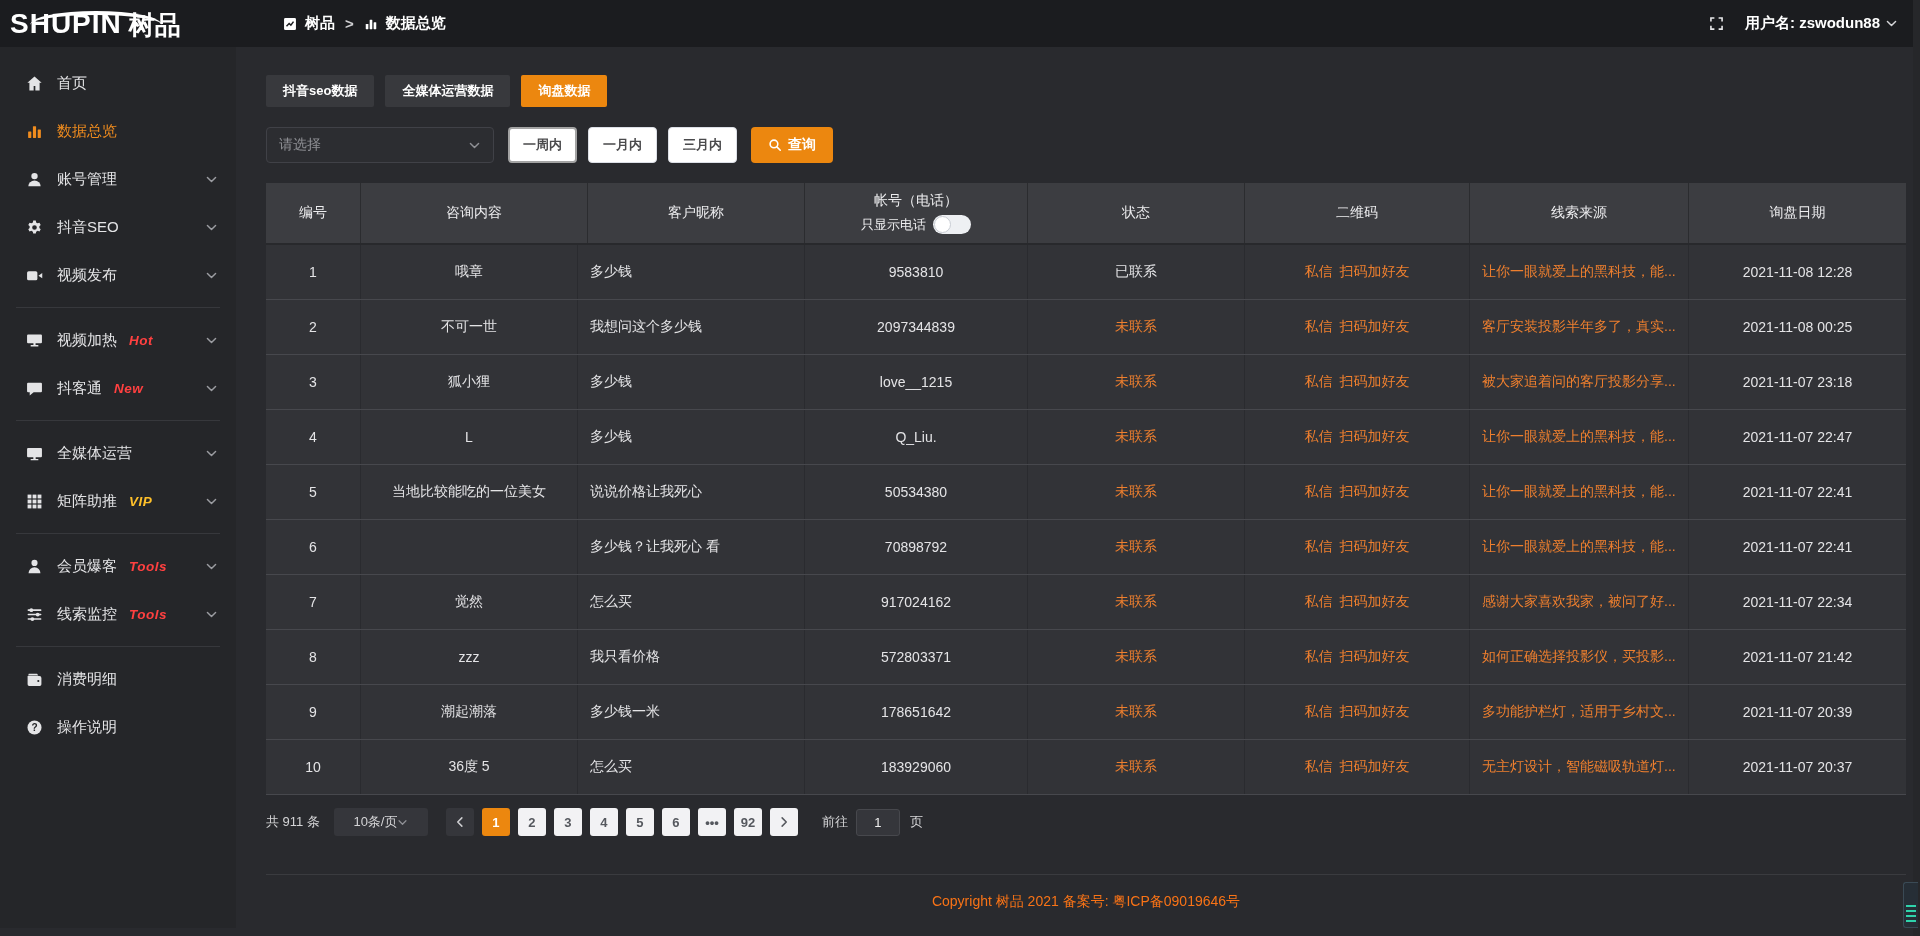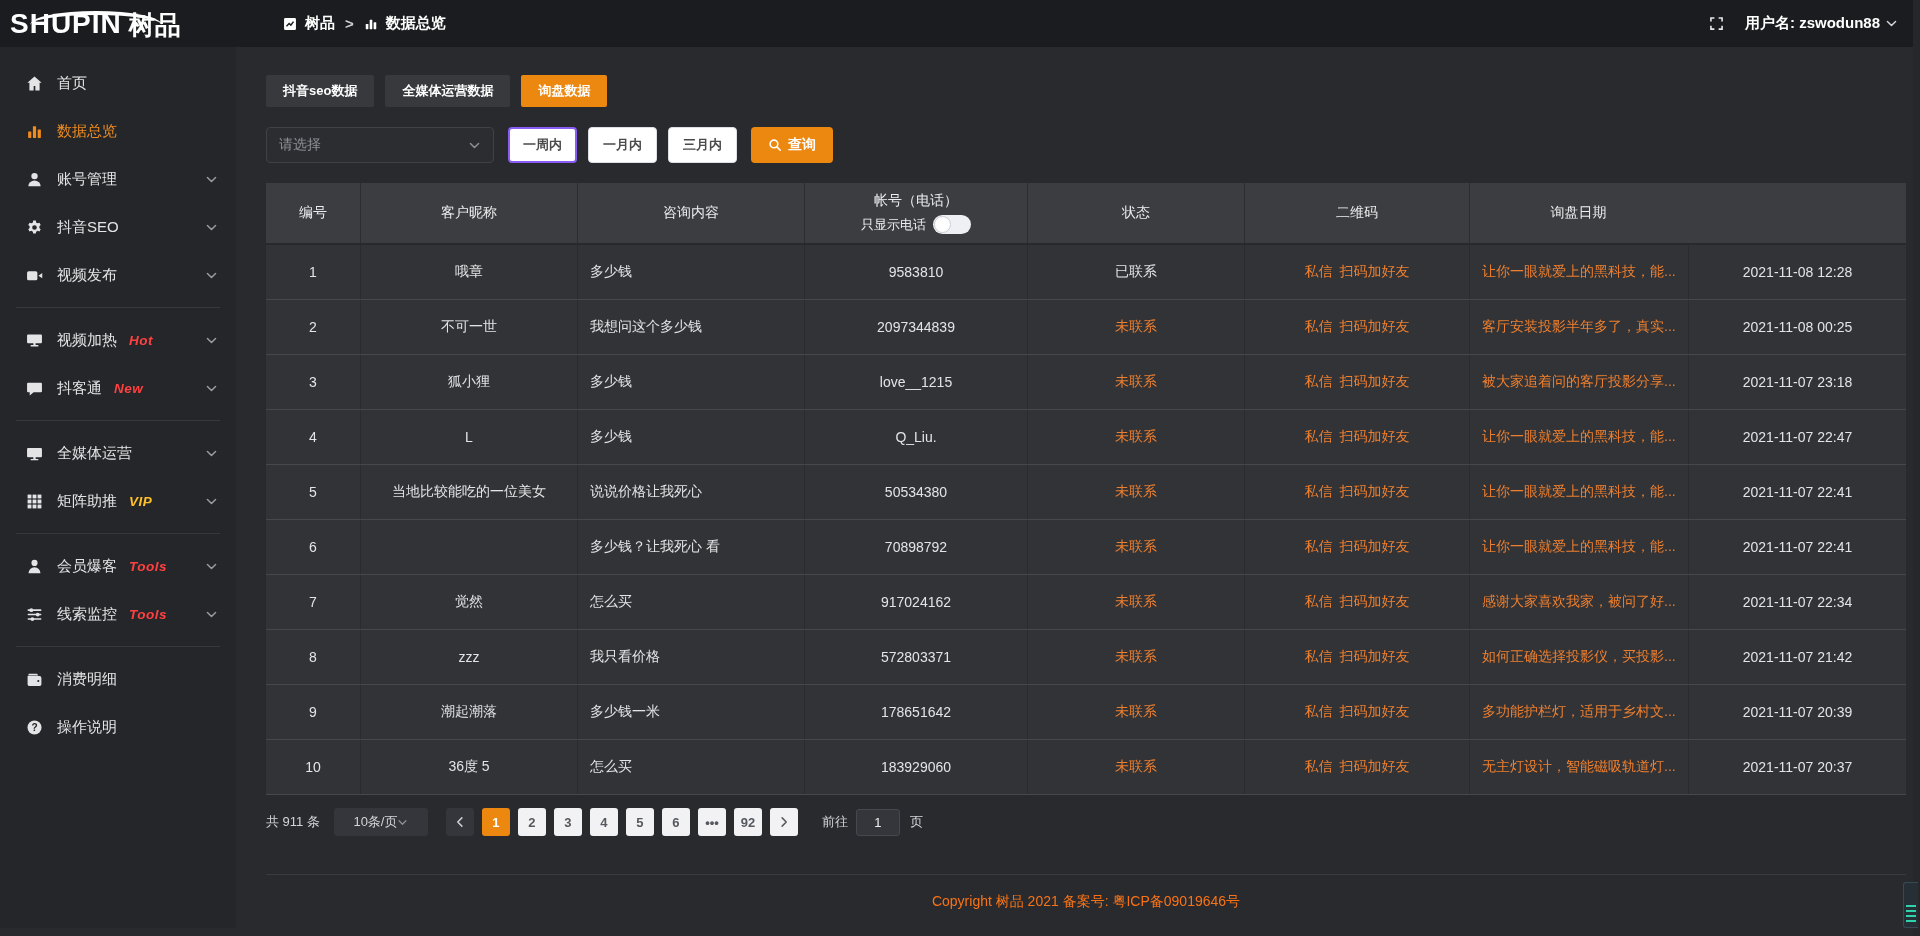--- a/index.html
+++ b/index.html
@@ -43,21 +43,21 @@
   .tab.active{background:#ec870f;}
 
   .filter-row{display:flex;align-items:center;margin-bottom:20px;}
   .select{width:228px;height:36px;background:#2c2d31;border:1px solid #404147;border-radius:4px;
     color:#8f9095;font-size:14px;padding:0 12px;display:flex;align-items:center;
     justify-content:space-between;cursor:pointer;}
   .select .schev{width:13px;height:13px;color:#8f9095;display:inline-flex;}
   .ranges{display:flex;gap:11px;margin-left:14px;}
   .range-btn{height:36px;padding:8px 14px;background:#fff;color:#4a4a4c;font-size:13px;font-weight:bold;
     border:1px solid #dcdfe6;border-radius:4px;display:flex;align-items:center;cursor:pointer;}
-  .range-btn.active{border:2px solid #8b5cf6;padding:0 13px;}
+  .range-btn.active{border:2px solid #a3a3a3;padding:0 13px;}
   .query-btn{margin-left:14px;height:36px;padding:0 17px;background:#ec870f;color:#fff;border:none;
     font-size:14px;font-weight:bold;border-radius:4px;display:flex;align-items:center;gap:6px;cursor:pointer;}
   .query-btn .qicon{width:14px;height:14px;display:inline-flex;}
 
   
   .table{width:1640px;font-size:14px;}
   .tr{display:flex;}
   .thead{background:#3c3d41;border-bottom:2px solid #28292c;}
   .th{height:60px;display:flex;flex-direction:column;align-items:center;justify-content:center;
     color:#ededef;border-right:1px solid #2b2c2f;padding:0 8px;text-align:center;gap:5px;}
@@ -338,40 +338,43 @@
         </span>
       <span>查询</span>
     </button>
   </div>
 
   <div class="table">
     <div class="tr thead">
       <div class="th c0">
           <span>编号</span>
         </div>
+      <div class="th c2">
+          <span>咨询内容</span>
+        </div>
       <div class="th c1">
           <span>客户昵称</span>
-        </div>
-      <div class="th c2">
-          <span>咨询内容</span>
         </div>
       <div class="th c3">
         <span>帐号（电话）</span>
         <span class="toggle-row">
           <span>只显示电话</span>
           <span class="switch">
               <span class="knob"></span>
             </span>
         </span>
       </div>
       <div class="th c4">
           <span>状态</span>
         </div>
       <div class="th c5">
           <span>二维码</span>
+        </div>
+      <div class="th c6">
+          <span>线索来源</span>
         </div>
       <div class="th c7">
           <span>询盘日期</span>
         </div>
     </div>
     <div class="tbody" id="tbody">
         <div class="tr">
           <div class="td c0">1</div>
           <div class="td c1">哦章</div>
           <div class="td c2 left">多少钱</div>

